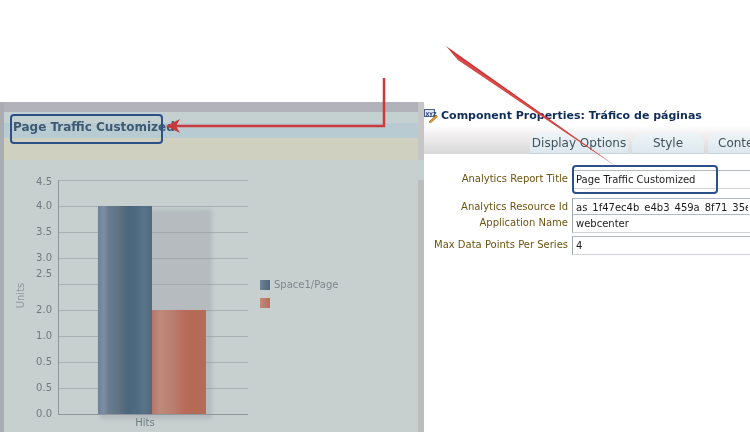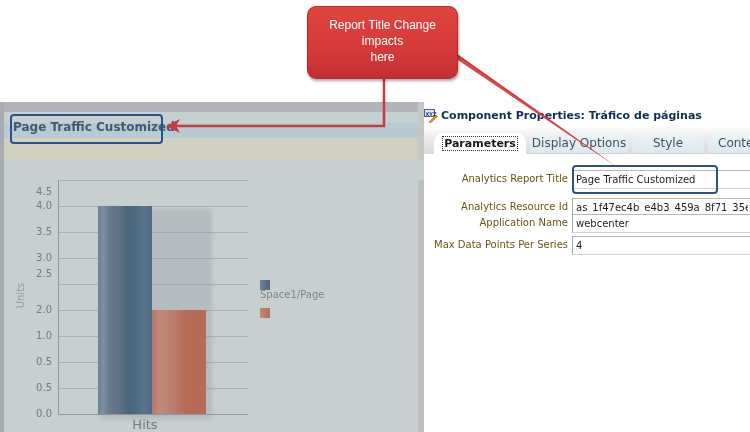--- a/index.html
+++ b/index.html
@@ -17,23 +17,23 @@
   
   .chart { position: absolute; left: 0; top: 165px; width: 418px; height: 267px; }
   .y-label { position: absolute; left: 8px; top: 125px; transform: rotate(-90deg); font-size: 10px; color: #8e9aa0; }
   .tick { position: absolute; left: 30px; width: 22px; text-align: right; font-size: 10px; color: #6f7b82; line-height: 10px; }
   .gridline { position: absolute; left: 58px; width: 190px; height: 1px; background: #a9b1b4; }
   .axis-y { position: absolute; left: 58px; top: 15px; width: 1px; height: 235px; background: #8f979b; }
   .bar-shadow { position: absolute; background: rgba(150,150,160,0.35); filter: blur(2px); }
   .bar { position: absolute; }
   .bar-blue { background: linear-gradient(90deg,#6f8296 0%,#7d8ea2 10%,#687c90 20%,#5f7183 40%,#4b667c 55%,#4d6a80 70%,#5a7388 85%,#4d6a80 100%); }
   .bar-orange { background: linear-gradient(90deg,#b5766a 0%,#c08a7b 15%,#bb8273 30%,#b9786a 45%,#b86c58 60%,#b46a55 80%,#b56b56 100%); }
-  .x-cat { position: absolute; top: 252px; left: 130px; width: 30px; text-align: center; font-size: 13px; color: #6f7b82; }
+  .x-cat { position: absolute; top: 252px; left: 130px; width: 30px; text-align: center; font-size: 10px; color: #6f7b82; }
   .legend { position: absolute; left: 260px; top: 114px; }
-  .legend-item { position: relative; display: flex; align-items: flex-start; font-size: 10px; color: #7e878d; line-height: 10px; margin-bottom: 7px; flex-direction: column; }
+  .legend-item { position: relative; display: flex; align-items: flex-end; font-size: 10px; color: #7e878d; line-height: 10px; margin-bottom: 7px; }
   .legend-swatch { width: 10px; height: 10px; margin-right: 4px; margin-top: 1px; flex: none; }
   .sw-blue { background: linear-gradient(90deg,#6f8296,#4b667c); }
   .sw-orange { background: linear-gradient(90deg,#c08a7b,#b86c58); }
 
   
   .divider { position: absolute; left: 418px; top: 102px; width: 6px; height: 330px; background: linear-gradient(#c6c6c6 0, #c6c6c6 58px, #c5d0d0 58px, #c5d0d0 78px, #bdbdbd 78px); }
 
   
   .right-panel { position: absolute; left: 424px; top: 100px; width: 326px; height: 332px; background: #ffffff; }
   .props-header { position: absolute; left: 0; top: 4px; width: 326px; height: 22px; display: flex; align-items: center; }
@@ -63,21 +63,21 @@
     <div class="left-topbar"></div>
     <div class="left-titlebar"></div>
     <div class="left-band"></div>
     <div class="report-title">Page Traffic Customized</div>
     <div class="title-highlight"></div>
   </div>
 
   <div class="chart">
     <div class="y-label">Units</div>
 
-    <div class="tick" style="top:22px">4.5</div>
+    <div class="tick" style="top:12px">4.5</div>
     <div class="tick" style="top:36px">4.0</div>
     <div class="tick" style="top:62px">3.5</div>
     <div class="tick" style="top:88px">3.0</div>
     <div class="tick" style="top:104px">2.5</div>
     <div class="tick" style="top:140px">2.0</div>
     <div class="tick" style="top:166px">1.0</div>
     <div class="tick" style="top:192px">0.5</div>
     <div class="tick" style="top:218px">0.5</div>
     <div class="tick" style="top:244px">0.0</div>
 
@@ -118,23 +118,20 @@
         <svg width="14" height="14" viewBox="0 0 14 14">
           <rect x="0.5" y="0.5" width="10" height="7" fill="#dfe7f5" stroke="#4a5f8c"></rect>
           <text x="1.5" y="6.5" font-size="5" font-family="DejaVu Sans, sans-serif" fill="#223a6e" font-weight="bold">XYZ</text>
           <path d="M5 13 L12 6 L13.5 7.5 L6.5 14 Z" fill="#e59a2b" stroke="#8a5a16" stroke-width="0.6"></path>
         </svg>
       </span>
       <span class="props-title">Component Properties: Tráfico de páginas</span>
     </div>
 
     <div class="tabstrip">
-      <div class="tab active" style="left:10px; width:92px">
-          <span>Parameters</span>
-        </div>
       <div class="tab" style="left:106px; width:98px">Display Options</div>
       <div class="tab" style="left:208px; width:72px">Style</div>
       <div class="tab" style="left:284px; width:60px; justify-content:flex-start; padding-left:10px">Conten</div>
     </div>
 
     <div class="form">
       <div class="form-row" style="top:0px">
         <label class="form-label">Analytics Report Title</label>
         <input class="form-input" type="text" value="Page Traffic Customized" style="">
         <div class="input-highlight"></div>
@@ -156,21 +153,14 @@
 
   <svg class="annot-svg" viewBox="0 0 750 432">
 
     <polyline points="384,78 384,126 176,126" fill="none" stroke="#c93a3c" stroke-width="2.5"></polyline>
     <polygon points="166,126 180,119 176,126 180,133" fill="#c93a3c"></polygon>
 
     <polygon points="446,46 458,60 617,167" fill="#c83133"></polygon>
     <polygon points="452,52 458,60 617,167" fill="#e25a55" opacity="0.6"></polygon>
   </svg>
 
-  <div class="callout">
-    <div class="callout-text">
-      <span>Report Title Change</span><br>
-      <span>impacts</span><br>
-      <span>here</span>
-    </div>
-  </div>
 
 </div>
 
 </body></html>

